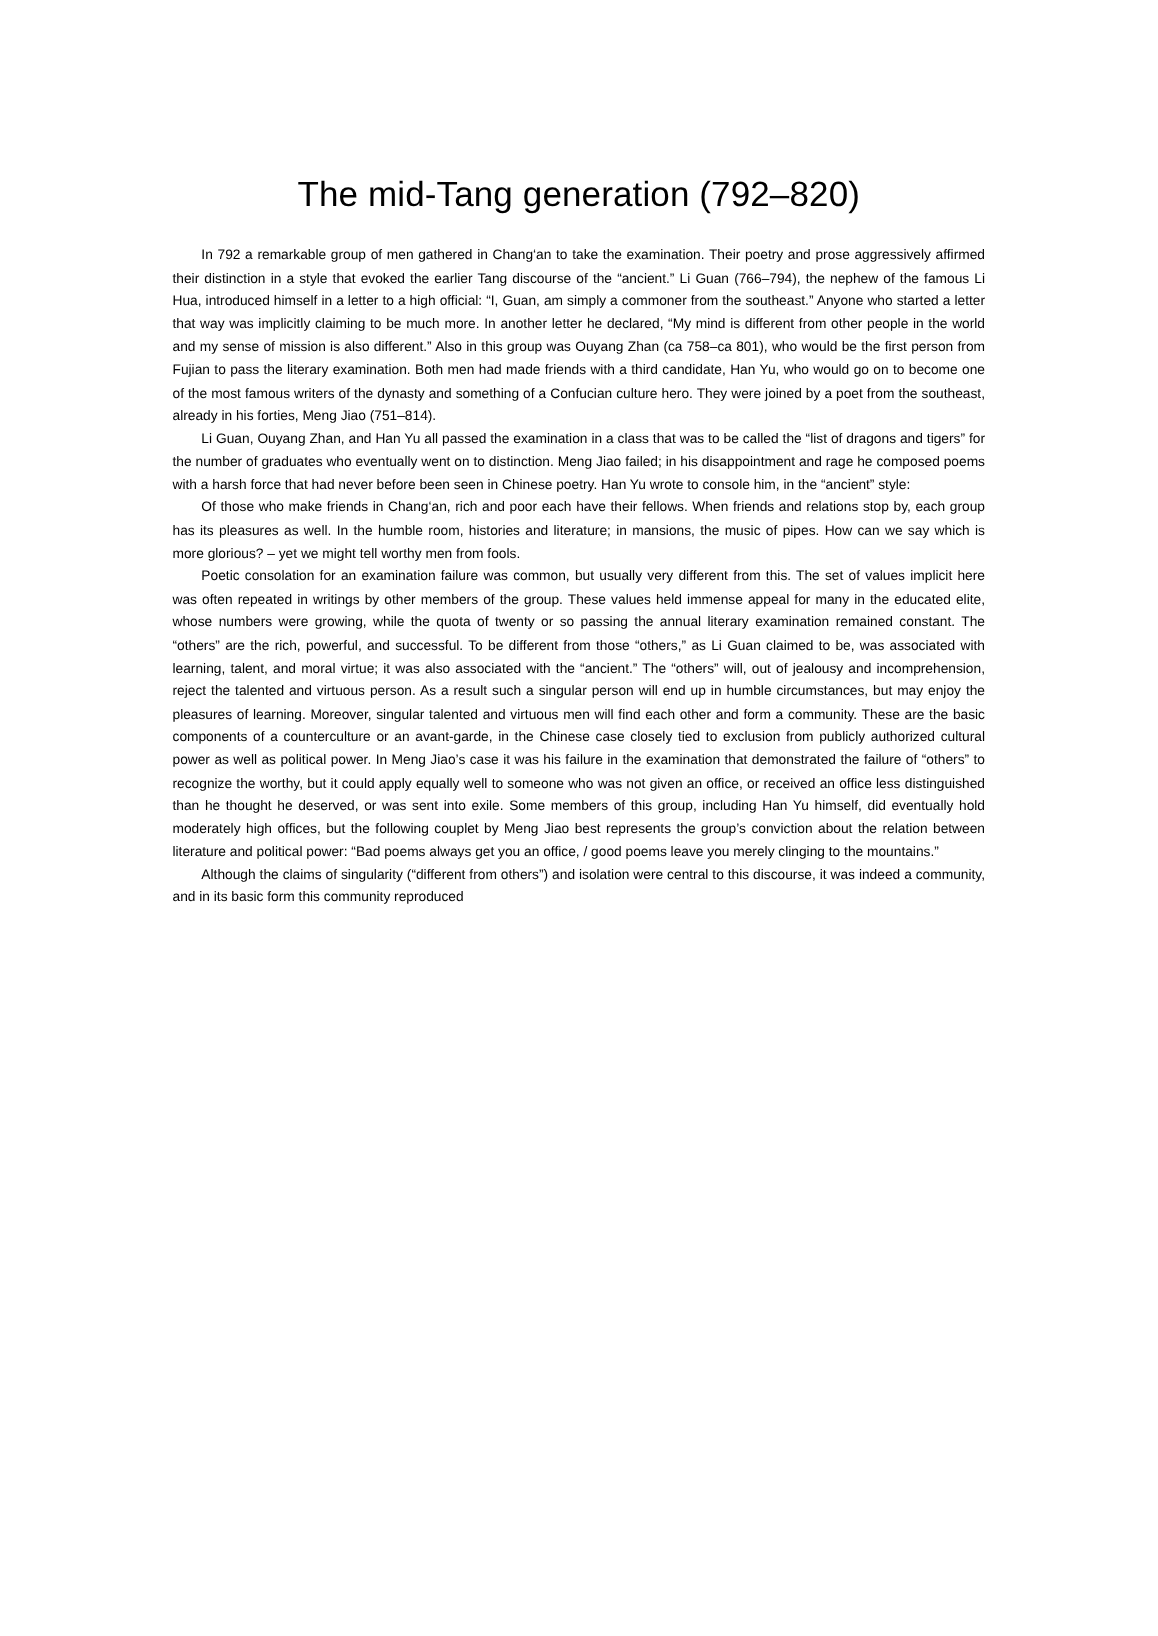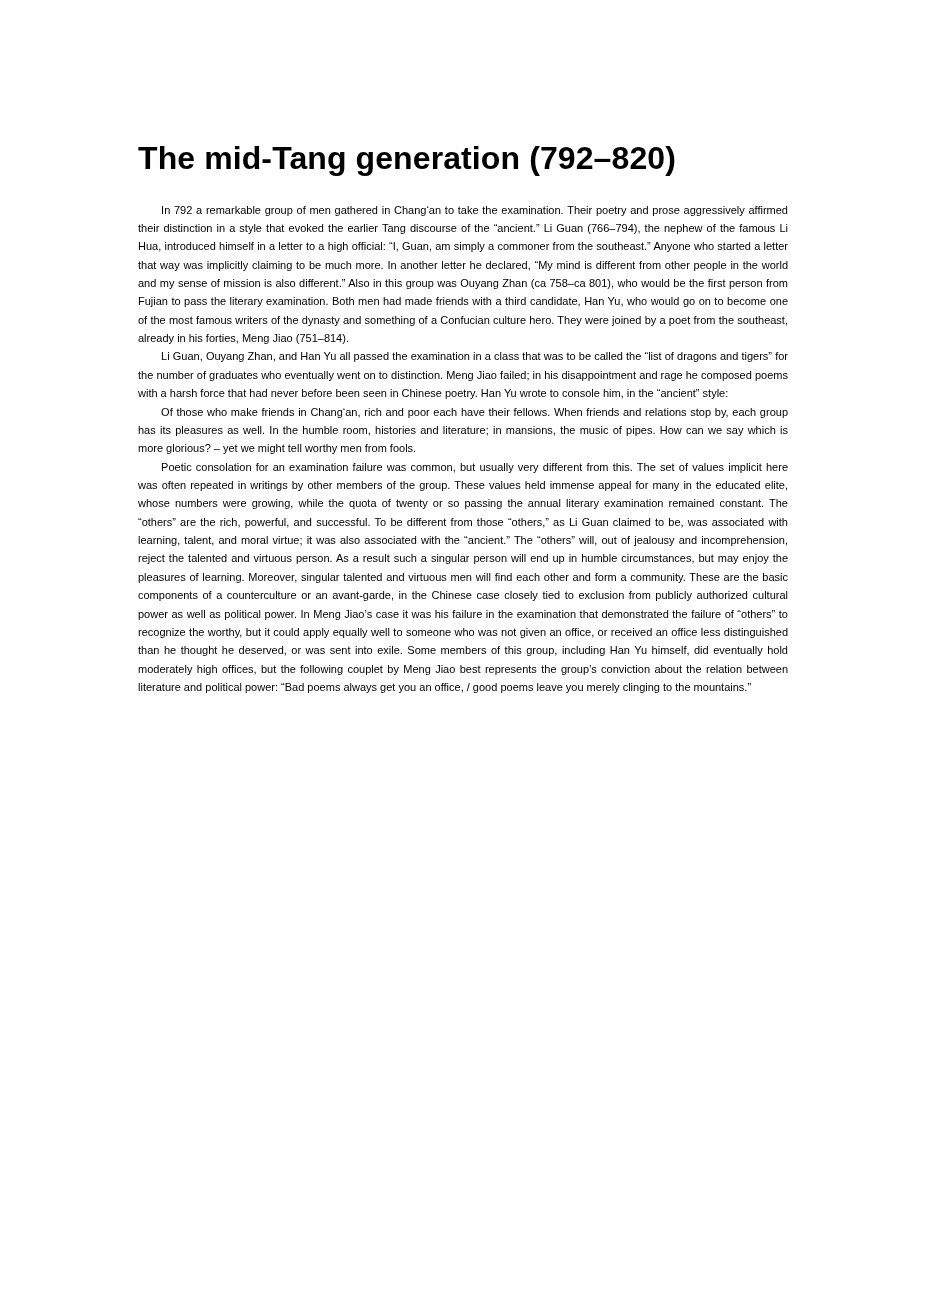--- a/index.html
+++ b/index.html
@@ -15,23 +15,23 @@
     -webkit-font-smoothing: antialiased;
   }
   .page {
     box-sizing: border-box;
     width: 926px;
     height: 1309px;
     padding: 138px 138px 20px 138px;
     position: relative;
   }
   h1.doc-title {
-    font-size: 32px;
-    font-weight: bold;
-    text-align: left;
+    font-size: 28px;
+    font-weight: normal;
+    text-align: center;
     margin: 0 0 21px 0;
     letter-spacing: 0.1px;
     line-height: 1.3;
   }
   p.para {
     font-size: 11px;
     line-height: 1.67;
     text-align: justify;
     text-justify: inter-word;
     margin: 0;
@@ -45,13 +45,14 @@
 </head>
 <body>
 
 <div class="page">
   <h1 class="doc-title">The mid-Tang generation (792–820)</h1>
 
   <p class="para">In 792 a remarkable group of men gathered in Chang‘an to take the examination. Their poetry and prose aggressively affirmed their distinction in a style that evoked the earlier Tang discourse of the “ancient.” Li Guan (766–794), the nephew of the famous Li Hua, introduced himself in a letter to a high official: “I, Guan, am simply a commoner from the southeast.” Anyone who started a letter that way was implicitly claiming to be much more. In another letter he declared, “My mind is different from other people in the world and my sense of mission is also different.” Also in this group was Ouyang Zhan (ca 758–ca 801), who would be the first person from Fujian to pass the literary examination. Both men had made friends with a third candidate, Han Yu, who would go on to become one of the most famous writers of the dynasty and something of a Confucian culture hero. They were joined by a poet from the southeast, already in his forties, Meng Jiao (751–814).</p>
   <p class="para">Li Guan, Ouyang Zhan, and Han Yu all passed the examination in a class that was to be called the “list of dragons and tigers” for the number of graduates who eventually went on to distinction. Meng Jiao failed; in his disappointment and rage he composed poems with a harsh force that had never before been seen in Chinese poetry. Han Yu wrote to console him, in the “ancient” style:</p>
   <p class="para">Of those who make friends in Chang‘an, rich and poor each have their fellows. When friends and relations stop by, each group has its pleasures as well. In the humble room, histories and literature; in mansions, the music of pipes. How can we say which is more glorious? – yet we might tell worthy men from fools.</p>
   <p class="para">Poetic consolation for an examination failure was common, but usually very different from this. The set of values implicit here was often repeated in writings by other members of the group. These values held immense appeal for many in the educated elite, whose numbers were growing, while the quota of twenty or so passing the annual literary examination remained constant. The “others” are the rich, powerful, and successful. To be different from those “others,” as Li Guan claimed to be, was associated with learning, talent, and moral virtue; it was also associated with the “ancient.” The “others” will, out of jealousy and incomprehension, reject the talented and virtuous person. As a result such a singular person will end up in humble circumstances, but may enjoy the pleasures of learning. Moreover, singular talented and virtuous men will find each other and form a community. These are the basic components of a counterculture or an avant-garde, in the Chinese case closely tied to exclusion from publicly authorized cultural power as well as political power. In Meng Jiao’s case it was his failure in the examination that demonstrated the failure of “others” to recognize the worthy, but it could apply equally well to someone who was not given an office, or received an office less distinguished than he thought he deserved, or was sent into exile. Some members of this group, including Han Yu himself, did eventually hold moderately high offices, but the following couplet by Meng Jiao best represents the group’s conviction about the relation between literature and political power: “Bad poems always get you an office, / good poems leave you merely clinging to the mountains.”</p>
+  <p class="para">Although the claims of singularity (“different from others”) and isolation were central to this discourse, it was indeed a community, and in its basic form this community reproduced</p>
 </div>
 
 </body></html>

